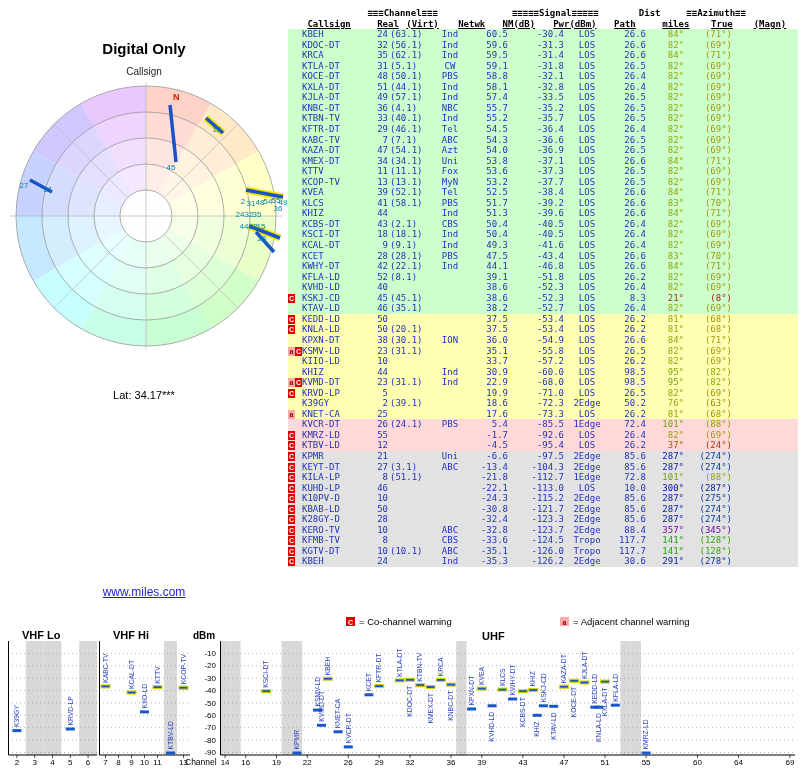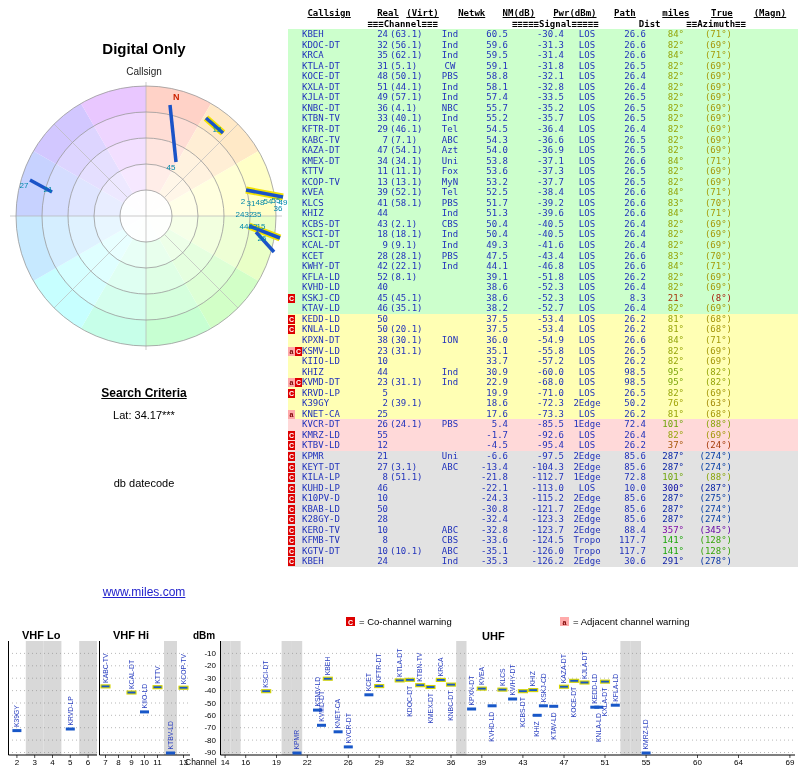--- a/index.html
+++ b/index.html
@@ -92,53 +92,51 @@
     <text x="234" y="137" text-anchor="middle" font-size="8" fill="#0088aa">24</text>
     <text x="243" y="137" text-anchor="middle" font-size="8" fill="#0088aa">32</text>
     <text x="251" y="137" text-anchor="middle" font-size="8" fill="#0088aa">35</text>
     <text x="238" y="149" text-anchor="middle" font-size="8" fill="#0088aa">44</text>
     <text x="247" y="149" text-anchor="middle" font-size="8" fill="#0088aa">23</text>
     <text x="255" y="149" text-anchor="middle" font-size="8" fill="#0088aa">15</text>
     <text x="256" y="161" text-anchor="middle" font-size="8" fill="#0088aa">26</text>
   </svg>
 
 <div class="abs search">
-  <div class="head">Search Criteria</div>
   <div class="line">Lat: 34.17***</div>
 </div>
 
 <div class="abs datecode">
-  <div>db datecode</div>
 </div>
 
 <div class="abs site">
   <a>www.miles.com</a>
 </div>
 
 <div class="abs twrap">
+  <div class="trow hdr">
+    <span class="c g1"></span>
+    <span class="c g2">≡≡≡Channel≡≡≡</span>
+    <span class="c g3"></span>
+    <span class="c g4">≡≡≡≡≡Signal≡≡≡≡≡</span>
+    <span class="c g5">Dist</span>
+    <span class="c g6">≡≡Azimuth≡≡</span>
+  </div>
   <div class="trow hdr">
     <span class="c m"></span>
     <span class="c cs u">Callsign</span>
     <span class="c re u">Real</span>
     <span class="c vi u">(Virt)</span>
     <span class="c nw u">Netwk</span>
     <span class="c nm u">NM(dB)</span>
     <span class="c pw u">Pwr(dBm)</span>
     <span class="c pa u">Path</span>
     <span class="c mi u">miles</span>
     <span class="c ta u">True</span>
     <span class="c ma u">(Magn)</span>
-  </div>
-  <div class="trow hdr">
-    <span class="c g1"></span>
-    <span class="c g2">≡≡≡Channel≡≡≡</span>
-    <span class="c g3"></span>
-    <span class="c g4">≡≡≡≡≡Signal≡≡≡≡≡</span>
-    <span class="c g5">Dist</span>
-    <span class="c g6">≡≡Azimuth≡≡</span>
   </div>
   <div id="tbody">
       <div class="trow bg-g"><span class="c m"></span><span class="c cs blue">KBEH</span><span class="c re blue">24</span><span class="c vi blue">(63.1)</span><span class="c nw blue">Ind</span><span class="c nm blue">60.5</span><span class="c pw blue">-30.4</span><span class="c pa blue">LOS</span><span class="c mi blue">26.6</span><span class="c ta" style="color:hsl(67.2,90%,34%)">84°</span><span class="c ma" style="color:hsl(56.800000000000004,90%,34%)">(71°)</span></div>
       <div class="trow bg-g"><span class="c m"></span><span class="c cs blue">KDOC-DT</span><span class="c re blue">32</span><span class="c vi blue">(56.1)</span><span class="c nw blue">Ind</span><span class="c nm blue">59.6</span><span class="c pw blue">-31.3</span><span class="c pa blue">LOS</span><span class="c mi blue">26.6</span><span class="c ta" style="color:hsl(65.60000000000001,90%,34%)">82°</span><span class="c ma" style="color:hsl(55.2,90%,34%)">(69°)</span></div>
       <div class="trow bg-g"><span class="c m"></span><span class="c cs blue">KRCA</span><span class="c re blue">35</span><span class="c vi blue">(62.1)</span><span class="c nw blue">Ind</span><span class="c nm blue">59.5</span><span class="c pw blue">-31.4</span><span class="c pa blue">LOS</span><span class="c mi blue">26.6</span><span class="c ta" style="color:hsl(67.2,90%,34%)">84°</span><span class="c ma" style="color:hsl(56.800000000000004,90%,34%)">(71°)</span></div>
       <div class="trow bg-g"><span class="c m"></span><span class="c cs blue">KTLA-DT</span><span class="c re blue">31</span><span class="c vi blue">(5.1)</span><span class="c nw blue">CW</span><span class="c nm blue">59.1</span><span class="c pw blue">-31.8</span><span class="c pa blue">LOS</span><span class="c mi blue">26.5</span><span class="c ta" style="color:hsl(65.60000000000001,90%,34%)">82°</span><span class="c ma" style="color:hsl(55.2,90%,34%)">(69°)</span></div>
       <div class="trow bg-g"><span class="c m"></span><span class="c cs blue">KOCE-DT</span><span class="c re blue">48</span><span class="c vi blue">(50.1)</span><span class="c nw blue">PBS</span><span class="c nm blue">58.8</span><span class="c pw blue">-32.1</span><span class="c pa blue">LOS</span><span class="c mi blue">26.4</span><span class="c ta" style="color:hsl(65.60000000000001,90%,34%)">82°</span><span class="c ma" style="color:hsl(55.2,90%,34%)">(69°)</span></div>
       <div class="trow bg-g"><span class="c m"></span><span class="c cs blue">KXLA-DT</span><span class="c re blue">51</span><span class="c vi blue">(44.1)</span><span class="c nw blue">Ind</span><span class="c nm blue">58.1</span><span class="c pw blue">-32.8</span><span class="c pa blue">LOS</span><span class="c mi blue">26.4</span><span class="c ta" style="color:hsl(65.60000000000001,90%,34%)">82°</span><span class="c ma" style="color:hsl(55.2,90%,34%)">(69°)</span></div>
       <div class="trow bg-g"><span class="c m"></span><span class="c cs blue">KJLA-DT</span><span class="c re blue">49</span><span class="c vi blue">(57.1)</span><span class="c nw blue">Ind</span><span class="c nm blue">57.4</span><span class="c pw blue">-33.5</span><span class="c pa blue">LOS</span><span class="c mi blue">26.5</span><span class="c ta" style="color:hsl(65.60000000000001,90%,34%)">82°</span><span class="c ma" style="color:hsl(55.2,90%,34%)">(69°)</span></div>
       <div class="trow bg-g"><span class="c m"></span><span class="c cs blue">KNBC-DT</span><span class="c re blue">36</span><span class="c vi blue">(4.1)</span><span class="c nw blue">NBC</span><span class="c nm blue">55.7</span><span class="c pw blue">-35.2</span><span class="c pa blue">LOS</span><span class="c mi blue">26.5</span><span class="c ta" style="color:hsl(65.60000000000001,90%,34%)">82°</span><span class="c ma" style="color:hsl(55.2,90%,34%)">(69°)</span></div>

